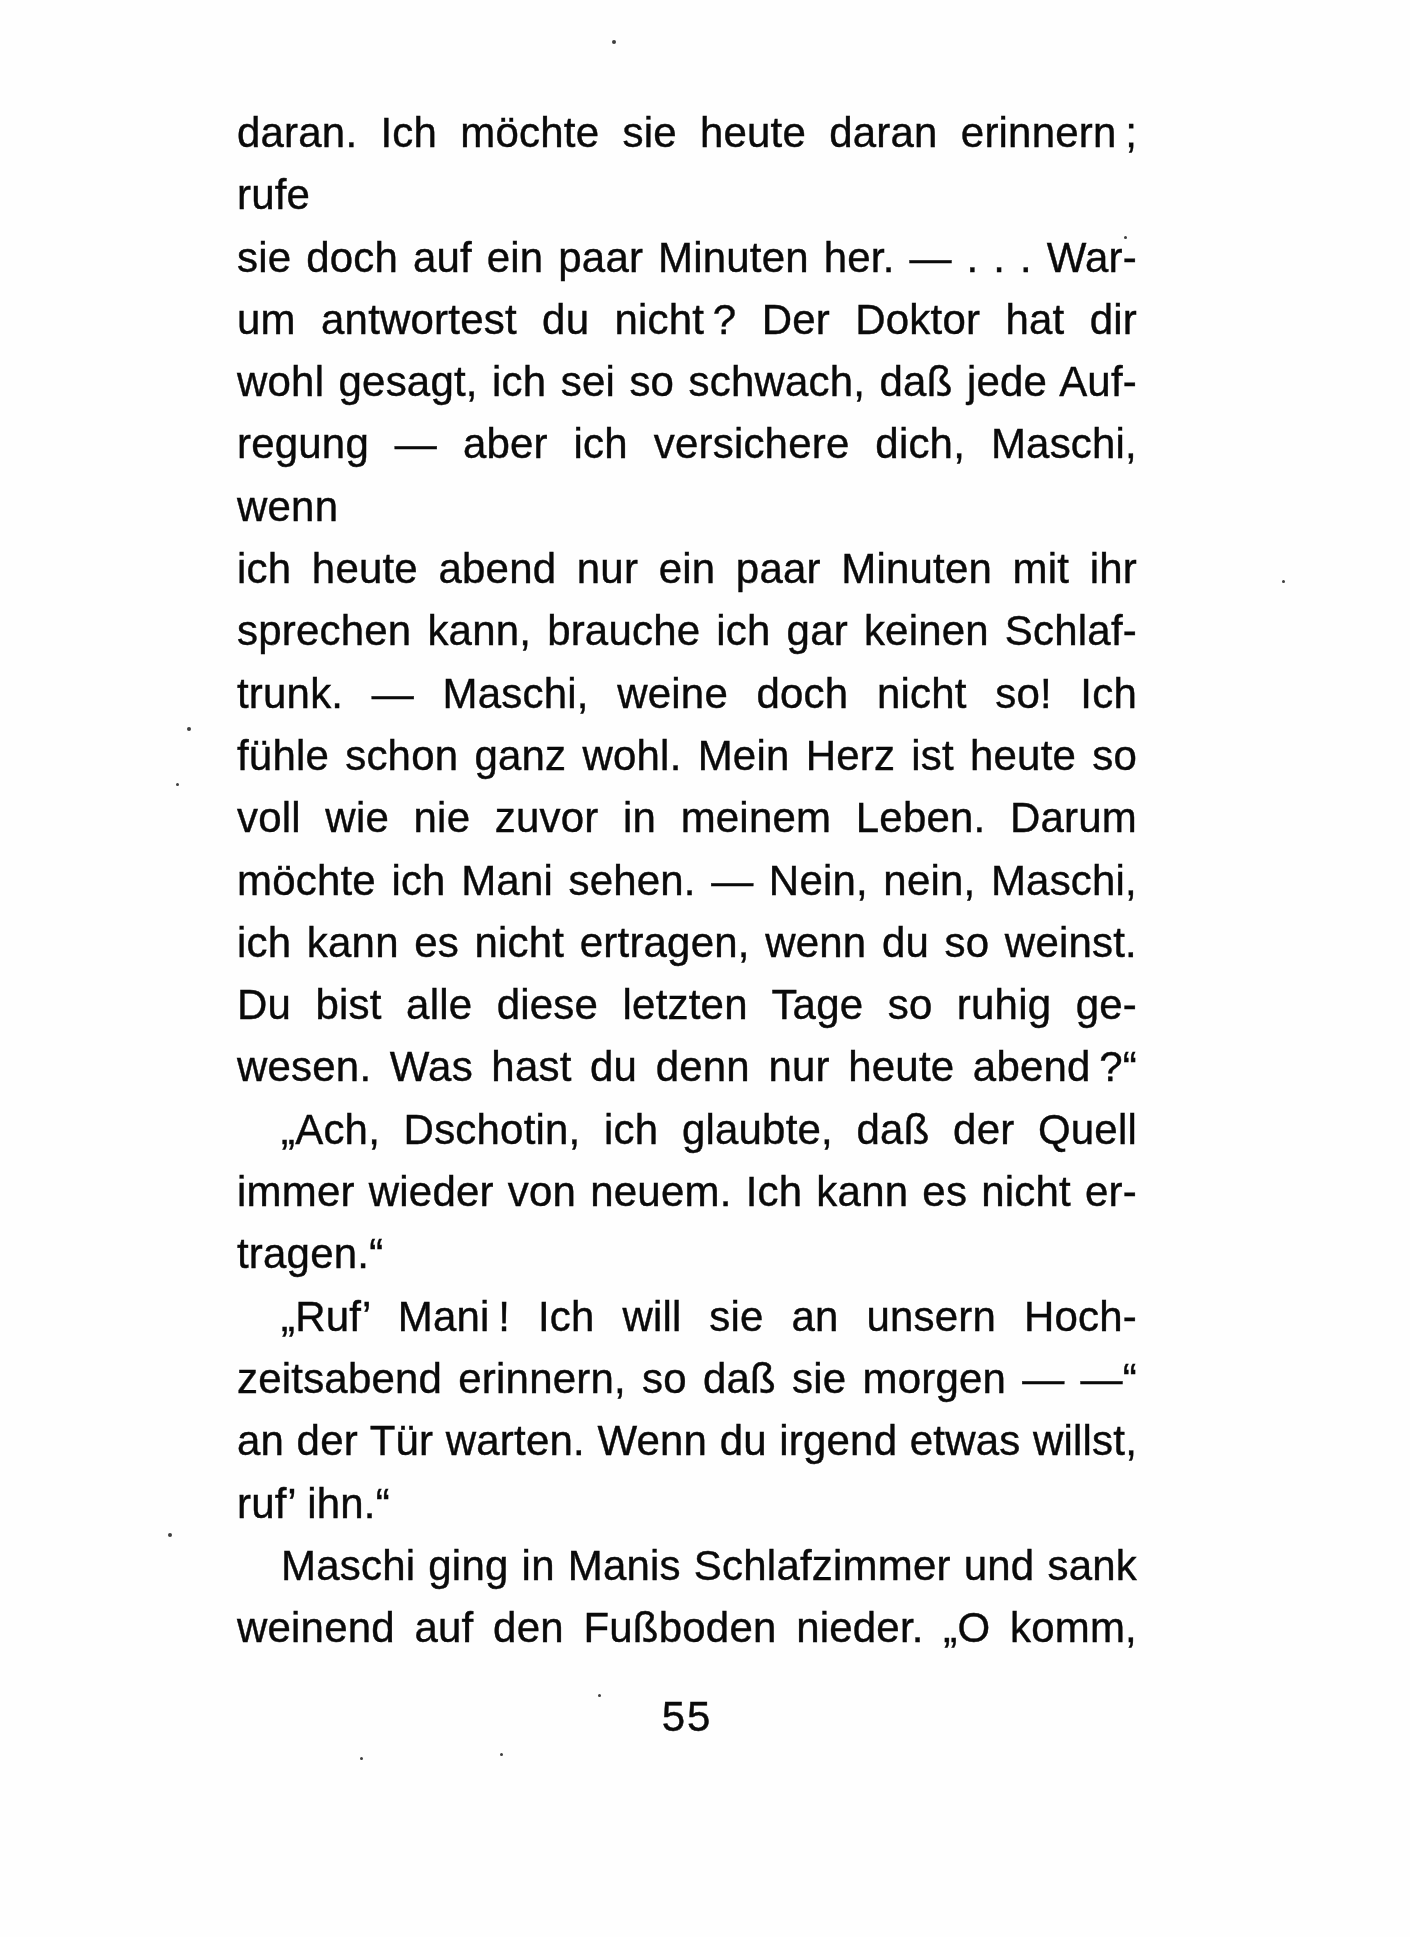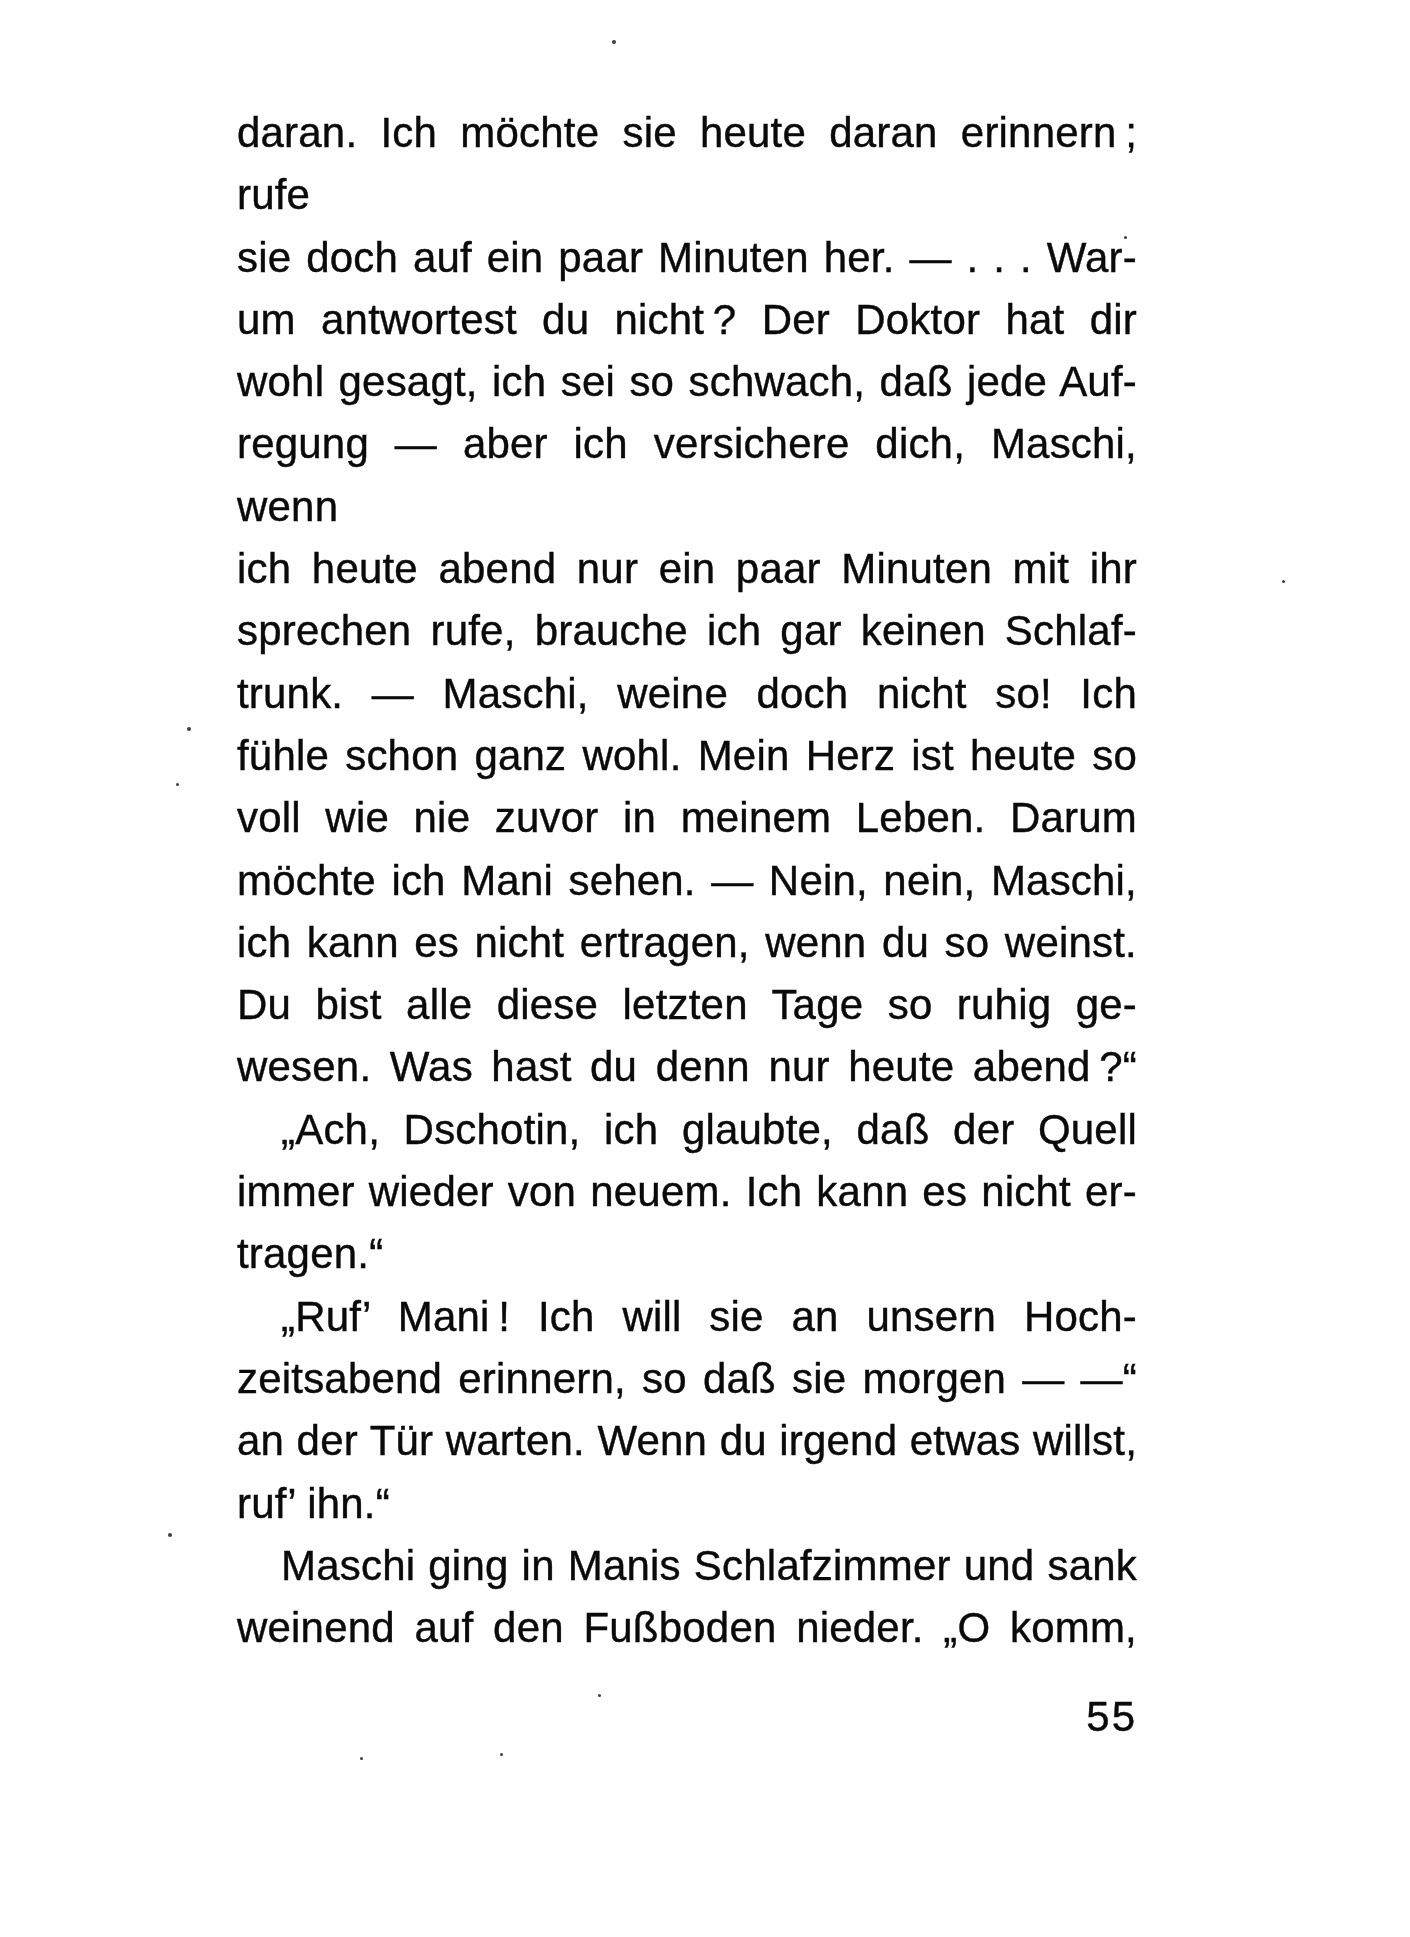--- a/index.html
+++ b/index.html
@@ -32,21 +32,21 @@
   }
   .line.indent { text-indent: 44px; }
   .line.ragged { text-align-last: left; }
   .folio {
     position: absolute;
     left: 237px;
     top: 1686px;
     width: 900px;
     font-size: 42px;
     line-height: 62.3px;
-    text-align: right;
+    text-align: center;
     letter-spacing: 2px;
     -webkit-text-stroke: 0.4px currentColor;
   }
   .speck {
     position: absolute;
     background: #1c1c1c;
     border-radius: 50%;
     opacity: 0.85;
   }
 </style>
@@ -55,21 +55,21 @@
 
 <div class="scan-page">
 
   <div class="text-block">
     <div class="line">daran. Ich möchte sie heute daran erinnern ; rufe</div>
     <div class="line">sie doch auf ein paar Minuten her. — . . . War-</div>
     <div class="line">um antwortest du nicht ? Der Doktor hat dir</div>
     <div class="line">wohl gesagt, ich sei so schwach, daß jede Auf-</div>
     <div class="line">regung — aber ich versichere dich, Maschi, wenn</div>
     <div class="line">ich heute abend nur ein paar Minuten mit ihr</div>
-    <div class="line">sprechen rufe, brauche ich gar keinen Schlaf-</div>
+    <div class="line">sprechen kann, brauche ich gar keinen Schlaf-</div>
     <div class="line">trunk. — Maschi, weine doch nicht so! Ich</div>
     <div class="line">fühle schon ganz wohl. Mein Herz ist heute so</div>
     <div class="line">voll wie nie zuvor in meinem Leben.  Darum</div>
     <div class="line">möchte ich Mani sehen. — Nein, nein, Maschi,</div>
     <div class="line">ich kann es nicht ertragen, wenn du so weinst.</div>
     <div class="line">Du bist alle diese letzten Tage so ruhig ge-</div>
     <div class="line">wesen. Was hast du denn nur heute abend ?“</div>
     <div class="line indent">„Ach, Dschotin, ich glaubte, daß der Quell</div>
     <div class="line">immer wieder von neuem. Ich kann es nicht er-</div>
     <div class="line ragged">tragen.“</div>

